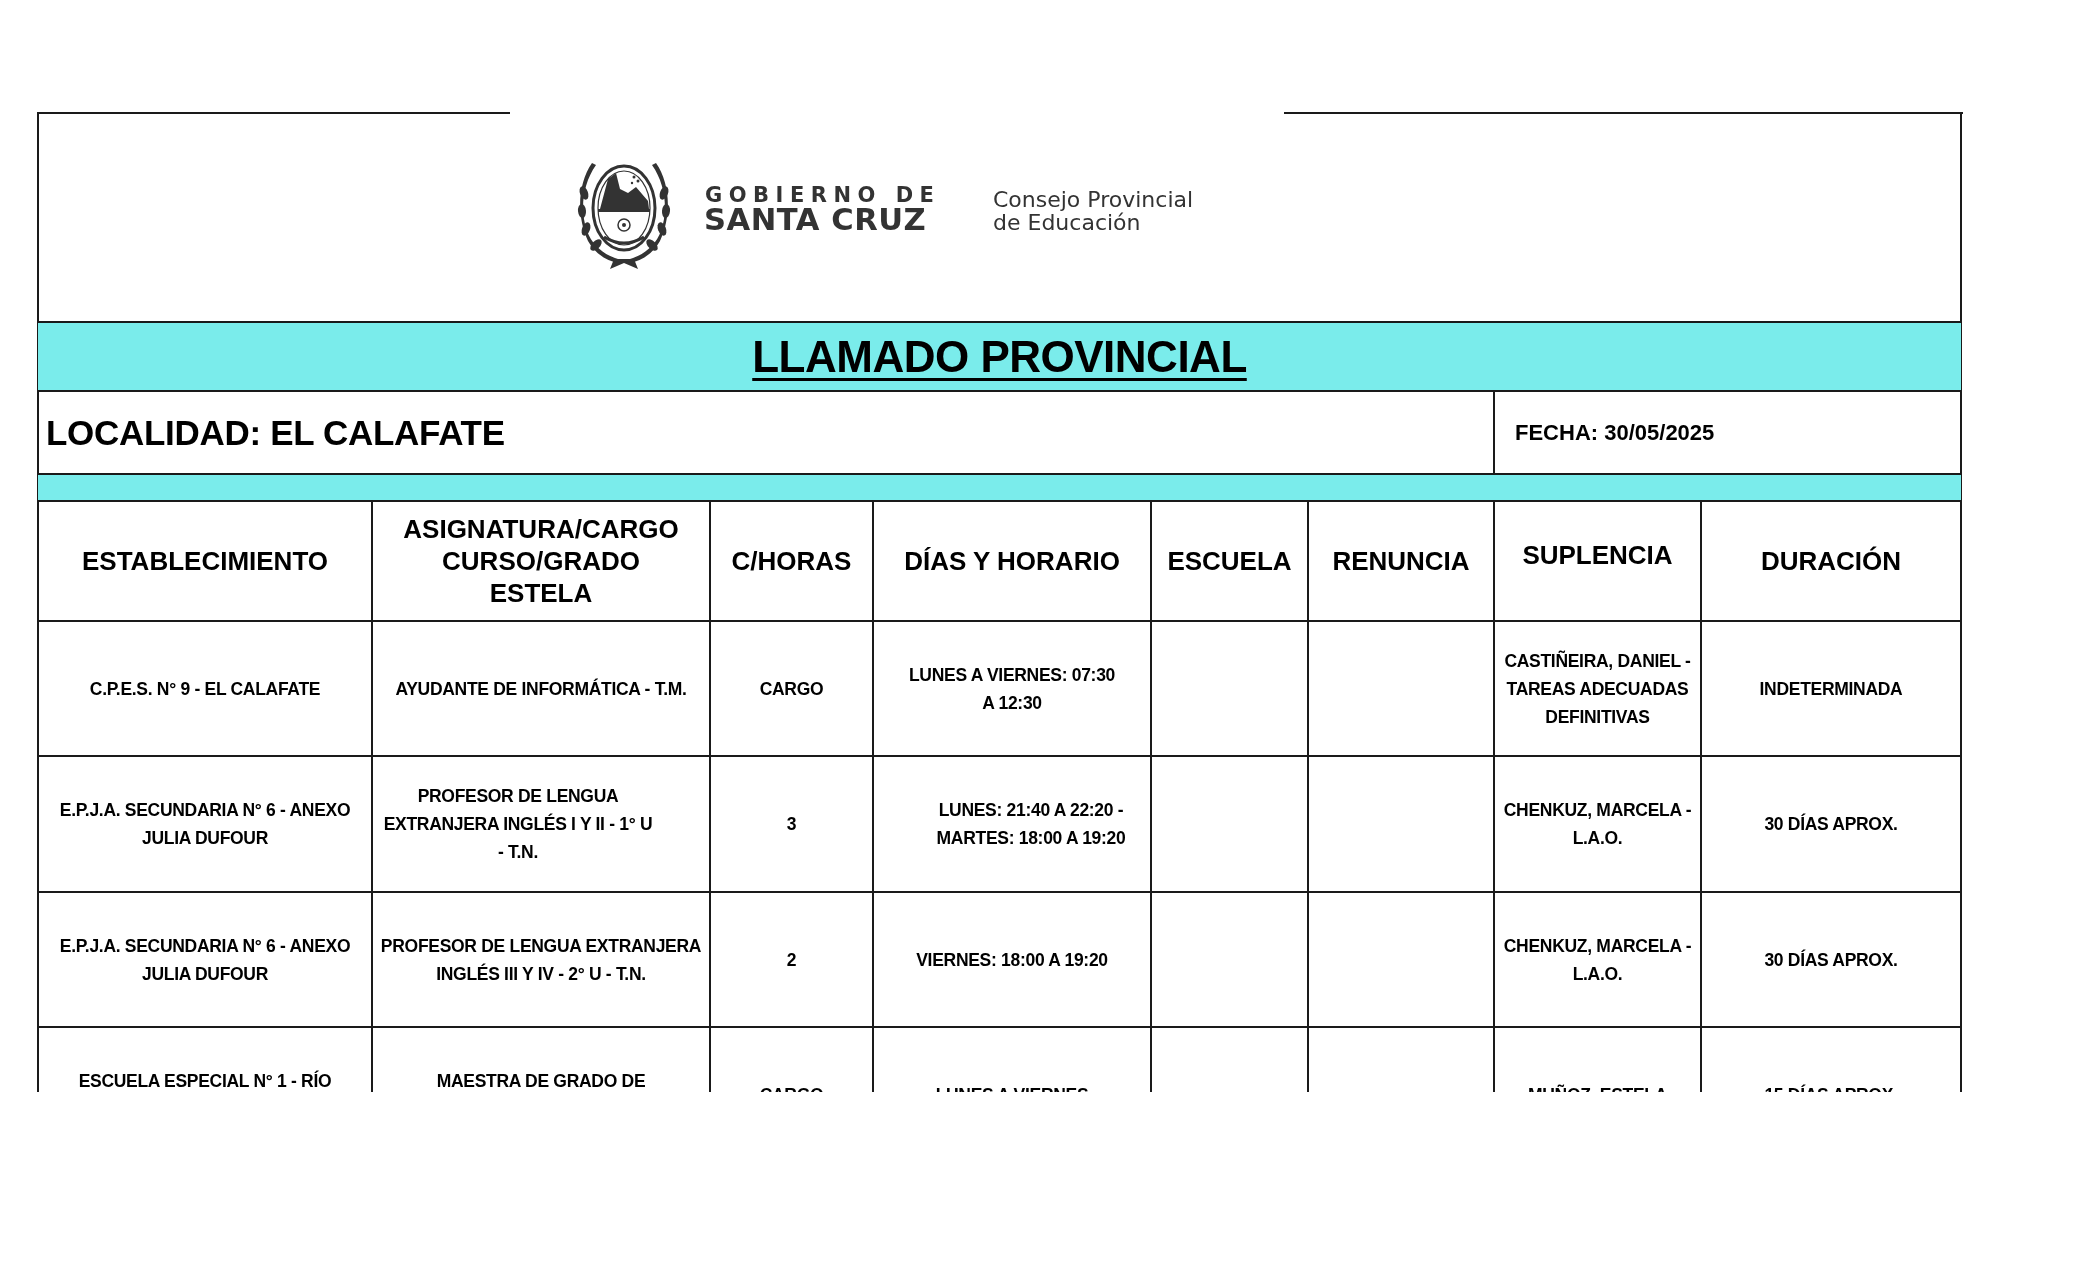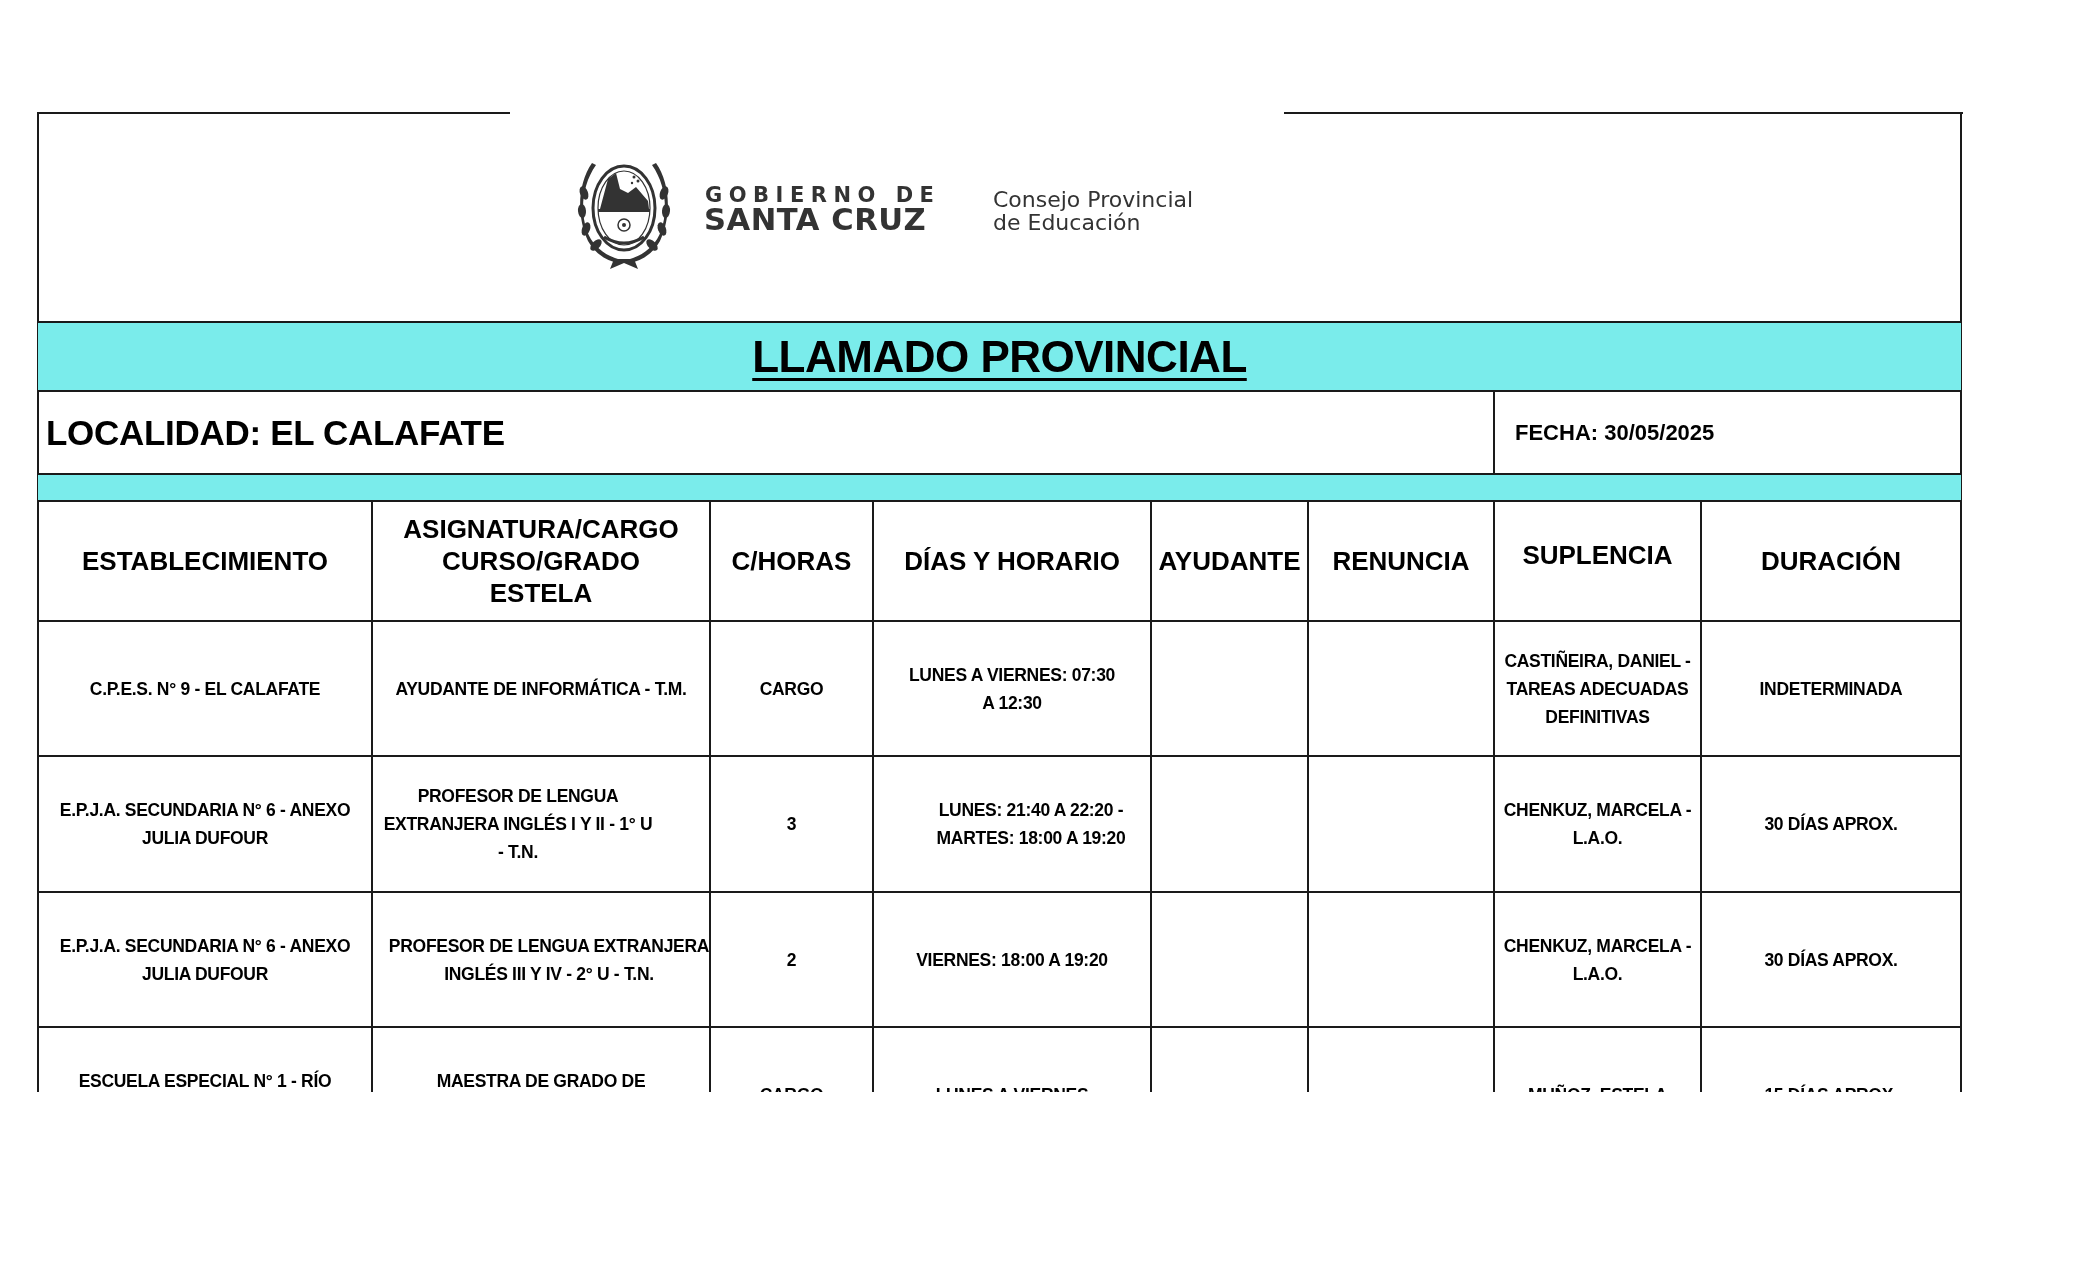--- a/index.html
+++ b/index.html
@@ -102,21 +102,21 @@
 <div class="vline" style="left:872px; top:501px; height:591px;"></div>
 <div class="vline" style="left:1150px; top:501px; height:591px;"></div>
 <div class="vline" style="left:1307px; top:501px; height:591px;"></div>
 <div class="vline" style="left:1493px; top:501px; height:591px;"></div>
 <div class="vline" style="left:1700px; top:501px; height:591px;"></div>
 
 <div class="cell th" style="left:38px; top:501px; width:334px; height:120px;">ESTABLECIMIENTO</div>
 <div class="cell th" style="left:372px; top:501px; width:338px; height:120px; padding:0 18px;">ASIGNATURA/CARGO CURSO/GRADO  ESTELA</div>
 <div class="cell th" style="left:710px; top:501px; width:163px; height:120px;">C/HORAS</div>
 <div class="cell th" style="left:873px; top:501px; width:278px; height:120px;">DÍAS Y HORARIO</div>
-<div class="cell th" style="left:1151px; top:501px; width:157px; height:120px;">AYUDANTE</div>
+<div class="cell th" style="left:1151px; top:501px; width:157px; height:120px;">ESCUELA</div>
 <div class="cell th" style="left:1308px; top:501px; width:186px; height:120px;border-radius:32px;">RENUNCIA</div>
 <div class="cell th" style="left:1494px; top:501px; width:207px; height:107px;border-radius:16px;">SUPLENCIA</div>
 <div class="cell th" style="left:1701px; top:501px; width:260px; height:120px;">DURACIÓN</div>
 
 <div class="cell td" style="left:38px; top:621px; width:334px; height:135px;">C.P.E.S. N° 9 - EL CALAFATE</div>
 <div class="cell td" style="left:372px; top:621px; width:338px; height:135px;">AYUDANTE DE INFORMÁTICA - T.M.</div>
 <div class="cell td" style="left:710px; top:621px; width:163px; height:135px;">CARGO</div>
 <div class="cell td" style="left:873px; top:621px; width:278px; height:135px; padding:0 30px;">LUNES A VIERNES: 07:30 A 12:30</div>
 <div class="cell td" style="left:1151px; top:621px; width:157px; height:135px;"></div>
 <div class="cell td" style="left:1308px; top:621px; width:186px; height:135px;"></div>
@@ -126,21 +126,21 @@
 <div class="cell td" style="left:38px; top:756px; width:334px; height:136px;">E.P.J.A. SECUNDARIA N° 6 - ANEXO JULIA DUFOUR</div>
 <div class="cell td" style="left:372px; top:756px; width:292px; height:136px;">PROFESOR DE LENGUA EXTRANJERA INGLÉS I Y II - 1° U - T.N.</div>
 <div class="cell td" style="left:710px; top:756px; width:163px; height:136px;">3</div>
 <div class="cell td" style="left:873px; top:756px; width:316px; height:136px; padding:0 36px;">LUNES: 21:40 A 22:20 - MARTES: 18:00 A 19:20</div>
 <div class="cell td" style="left:1151px; top:756px; width:157px; height:136px;"></div>
 <div class="cell td" style="left:1308px; top:756px; width:186px; height:136px;"></div>
 <div class="cell td" style="left:1494px; top:756px; width:207px; height:136px;">CHENKUZ, MARCELA - L.A.O.</div>
 <div class="cell td" style="left:1701px; top:756px; width:260px; height:136px;">30 DÍAS APROX.</div>
 
 <div class="cell td" style="left:38px; top:892px; width:334px; height:135px;">E.P.J.A. SECUNDARIA N° 6 - ANEXO JULIA DUFOUR</div>
-<div class="cell td" style="left:372px; top:892px; width:338px; height:135px;margin-left:8px;">PROFESOR DE LENGUA EXTRANJERA INGLÉS III Y IV - 2° U - T.N.</div>
+<div class="cell td" style="left:372px; top:892px; width:338px; height:135px;">PROFESOR DE LENGUA EXTRANJERA INGLÉS III Y IV - 2° U - T.N.</div>
 <div class="cell td" style="left:710px; top:892px; width:163px; height:135px;">2</div>
 <div class="cell td" style="left:873px; top:892px; width:278px; height:135px;">VIERNES: 18:00 A 19:20</div>
 <div class="cell td" style="left:1151px; top:892px; width:157px; height:135px;"></div>
 <div class="cell td" style="left:1308px; top:892px; width:186px; height:135px;"></div>
 <div class="cell td" style="left:1494px; top:892px; width:207px; height:135px;">CHENKUZ, MARCELA - L.A.O.</div>
 <div class="cell td" style="left:1701px; top:892px; width:260px; height:135px;">30 DÍAS APROX.</div>
 
 <div class="cell td" style="left:38px; top:1027px; width:334px; height:135px;">ESCUELA ESPECIAL N° 1 - RÍO GALLEGOS</div>
 <div class="cell td" style="left:372px; top:1027px; width:338px; height:135px;">MAESTRA DE GRADO DE ESTIMULACIÓN TEMPRANA - T.T.</div>
 <div class="cell td" style="left:710px; top:1027px; width:163px; height:135px;">CARGO</div>

